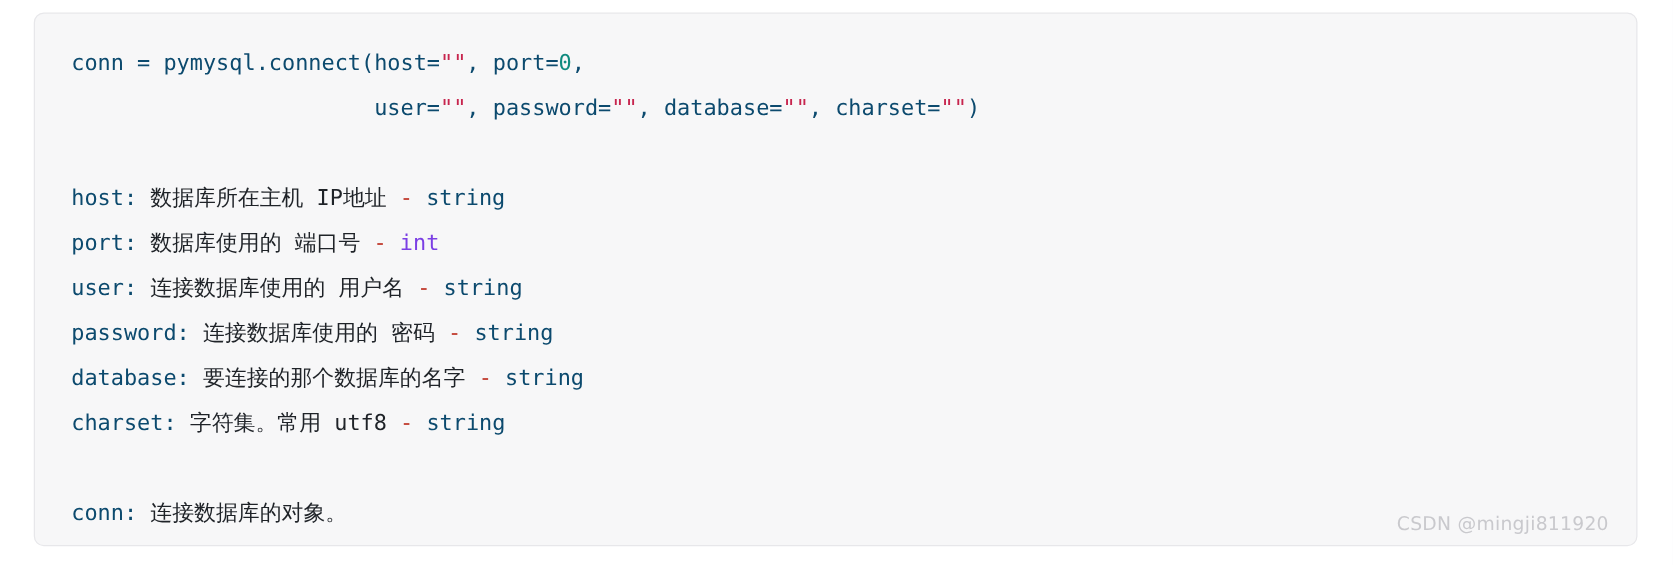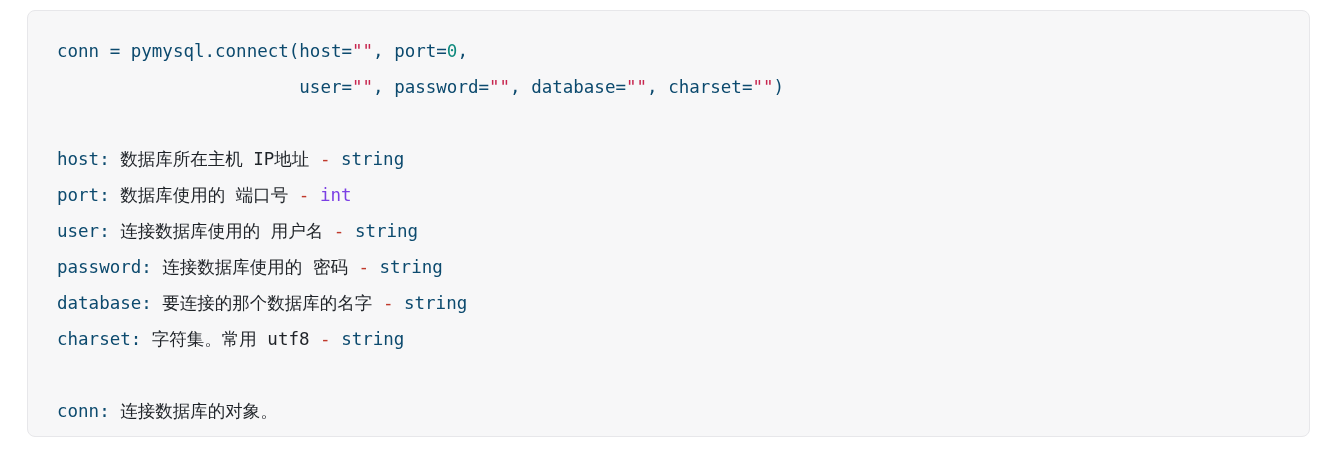--- a/index.html
+++ b/index.html
@@ -79,16 +79,17 @@
 <body>
 
 <div id="page">
 
   <div class="code-card">
 
     <div class="code-body">
       <pre class="code-lines"><span class="ln"><span class="tok-plain">conn = pymysql.connect(host=</span><span class="tok-str">""</span><span class="tok-plain">, port=</span><span class="tok-num">0</span><span class="tok-plain">,</span></span><span class="ln"><span class="tok-plain">                       </span><span class="tok-plain">user=</span><span class="tok-str">""</span><span class="tok-plain">, </span><span class="tok-plain">password=</span><span class="tok-str">""</span><span class="tok-plain">, </span><span class="tok-plain">database=</span><span class="tok-str">""</span><span class="tok-plain">, </span><span class="tok-plain">charset=</span><span class="tok-str">""</span><span class="tok-plain">)</span></span><span class="ln blank"> </span><span class="ln"><span class="tok-plain">host:</span><span class="tok-cn"> 数据库所在主机 IP地址 </span><span class="tok-dash">-</span><span class="tok-plain"> string</span></span><span class="ln"><span class="tok-plain">port:</span><span class="tok-cn"> 数据库使用的 端口号 </span><span class="tok-dash">-</span><span class="tok-kw"> int</span></span><span class="ln"><span class="tok-plain">user:</span><span class="tok-cn"> 连接数据库使用的 用户名 </span><span class="tok-dash">-</span><span class="tok-plain"> string</span></span><span class="ln"><span class="tok-plain">password:</span><span class="tok-cn"> 连接数据库使用的 密码 </span><span class="tok-dash">-</span><span class="tok-plain"> string</span></span><span class="ln"><span class="tok-plain">database:</span><span class="tok-cn"> 要连接的那个数据库的名字 </span><span class="tok-dash">-</span><span class="tok-plain"> string</span></span><span class="ln"><span class="tok-plain">charset:</span><span class="tok-cn"> 字符集。常用 utf8 </span><span class="tok-dash">-</span><span class="tok-plain"> string</span></span><span class="ln blank"> </span><span class="ln"><span class="tok-plain">conn:</span><span class="tok-cn"> 连接数据库的对象。</span></span></pre>
     </div>
 
+    <div class="watermark">CSDN @mingji811920</div>
 
   </div>
 
 </div>
 
 </body></html>

